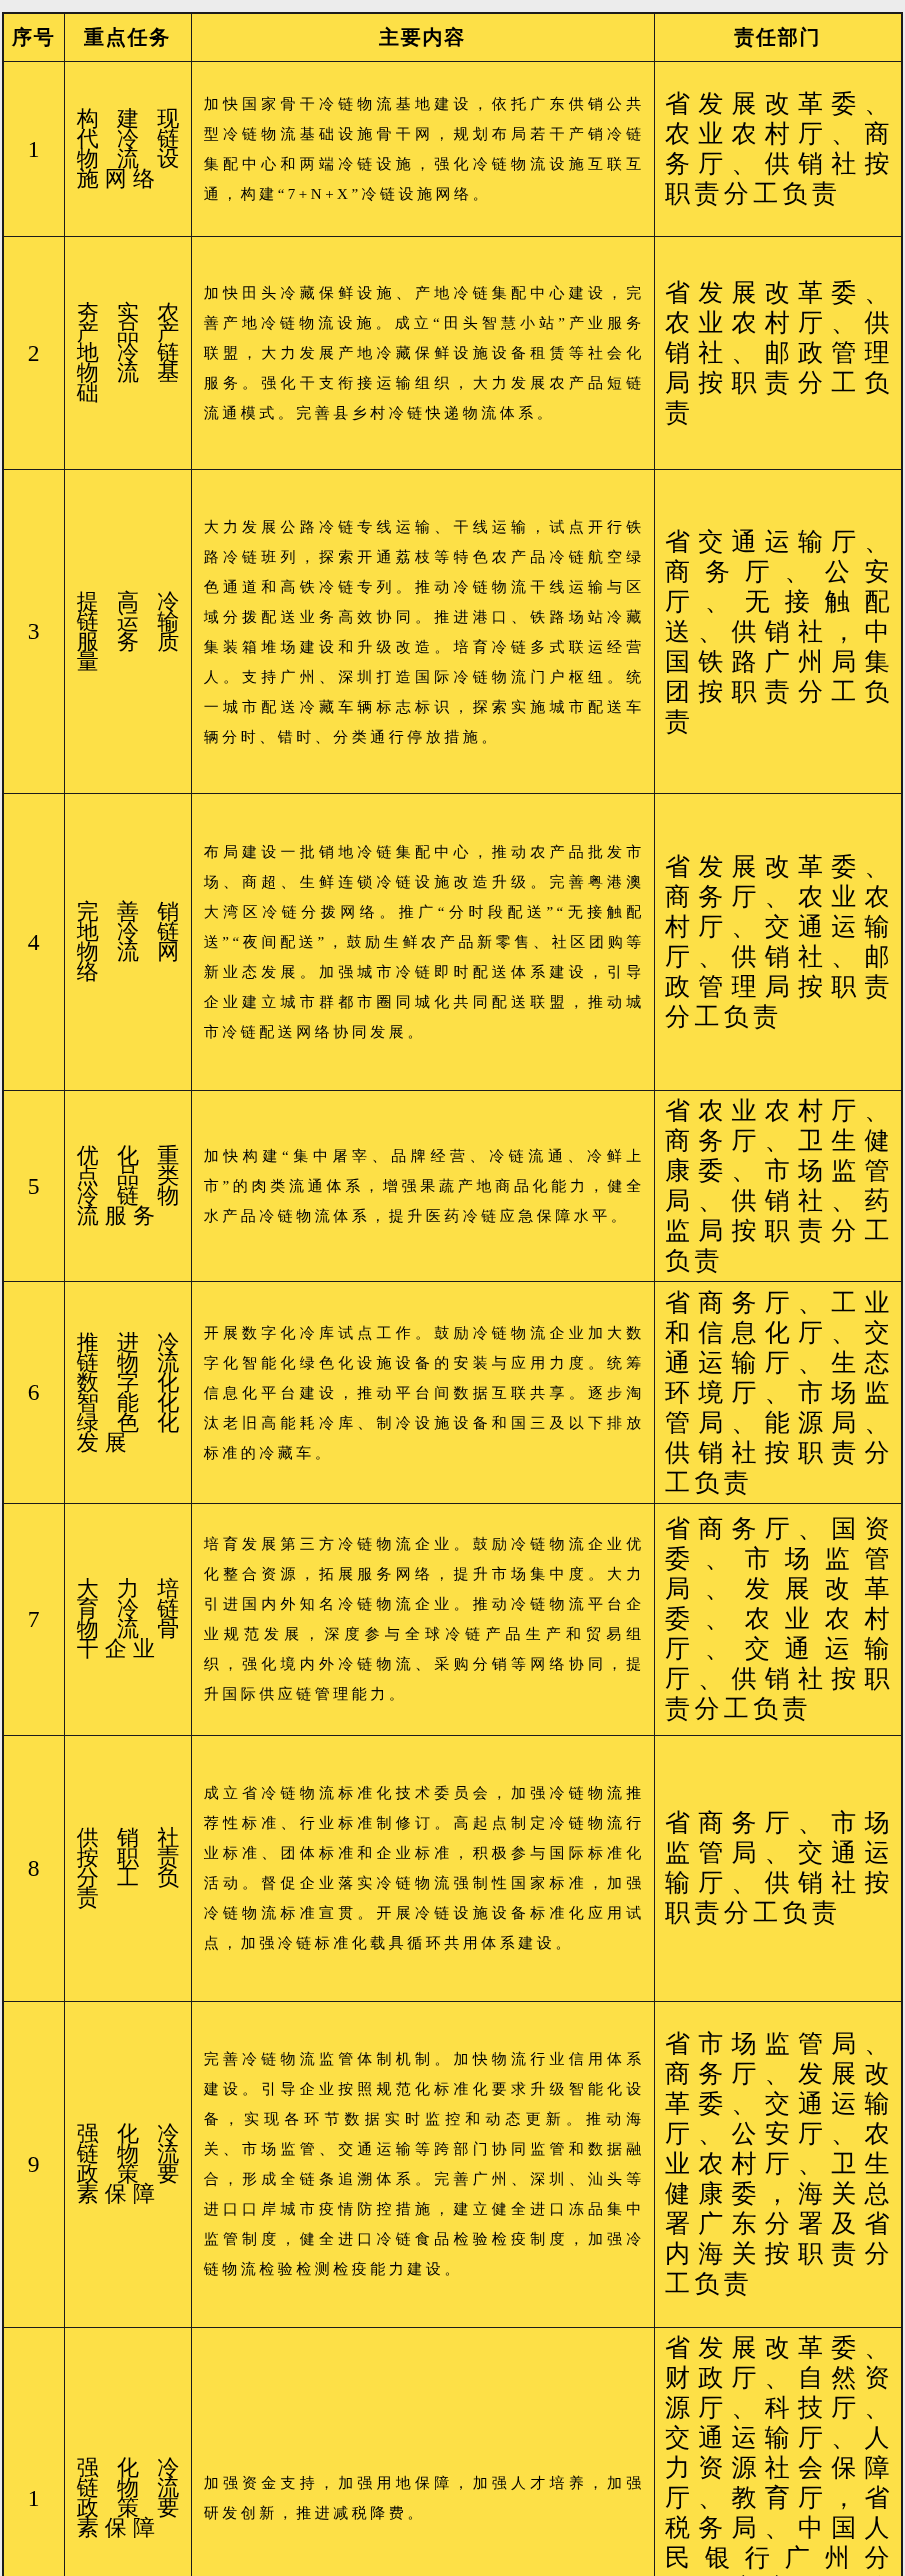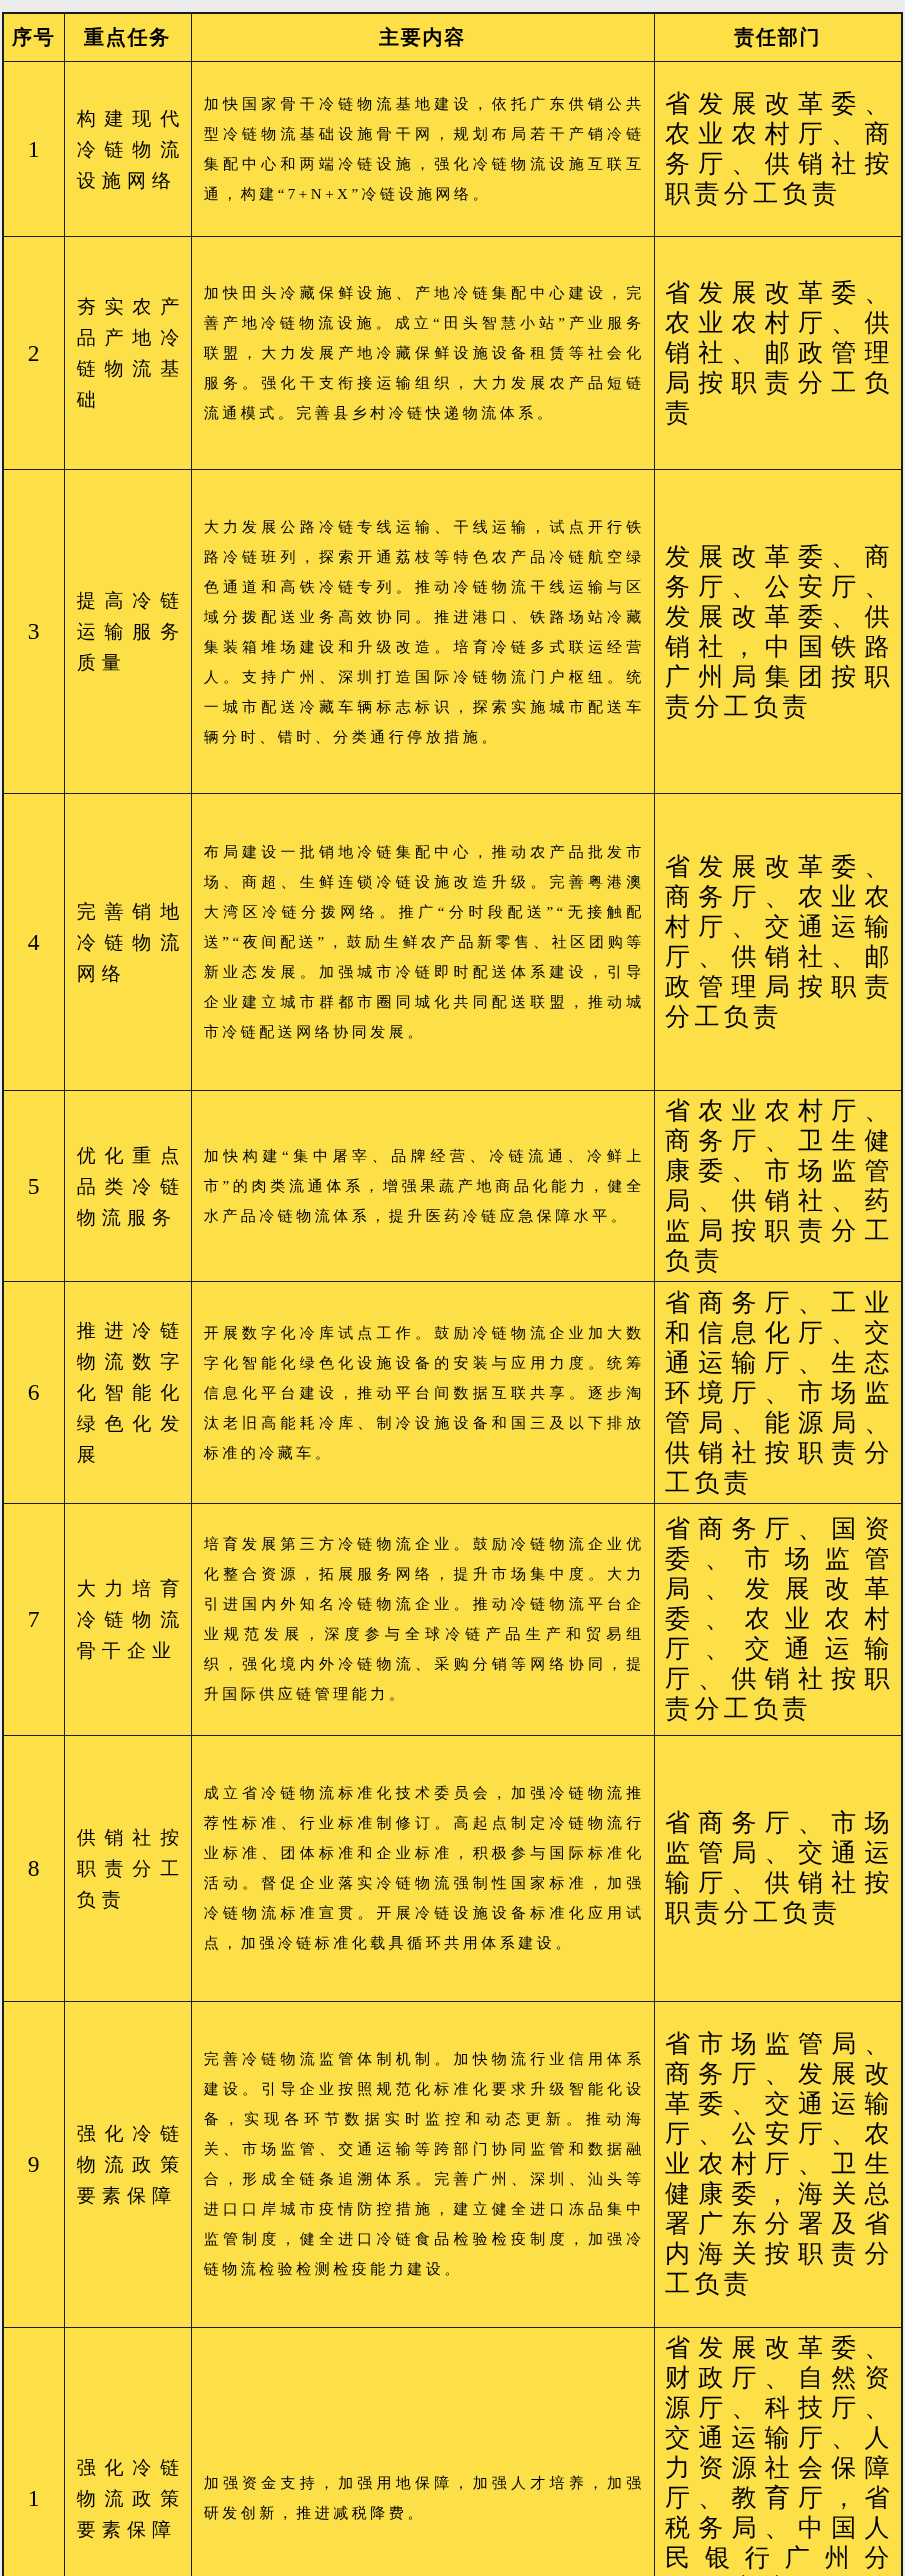--- a/index.html
+++ b/index.html
@@ -41,22 +41,22 @@
     font-size: 20px;
     letter-spacing: 1.7px;
     text-align: center;
   }
   td.c-seq {
     font-family: "Liberation Serif", "DejaVu Serif", serif;
     font-size: 23.6px;
     text-align: center;
   }
   td.c-task {
-    font-size: 19px;
-    line-height: 31px;
+    font-size: 22px;
+    line-height: 20px;
     letter-spacing: 6.1px;
     padding: 3.5px 5.2px 3.5px 12.2px;
     text-align: justify;
     text-align-last: left;
   }
   td.c-content {
     font-size: 15px;
     line-height: 30px;
     letter-spacing: 3.5px;
     padding: 5.2px 8.7px 5.2px 12.2px;
@@ -112,21 +112,21 @@
       <tr>
         <td class="c-seq">2</td>
         <td class="c-task">夯实农产品产地冷链物流基础</td>
         <td class="c-content">加快田头冷藏保鲜设施、产地冷链集配中心建设，完善产地冷链物流设施。成立“田头智慧小站”产业服务联盟，大力发展产地冷藏保鲜设施设备租赁等社会化服务。强化干支衔接运输组织，大力发展农产品短链流通模式。完善县乡村冷链快递物流体系。</td>
         <td class="c-dept">省发展改革委、农业农村厅、供销社、邮政管理局按职责分工负责</td>
       </tr>
       <tr>
         <td class="c-seq">3</td>
         <td class="c-task">提高冷链运输服务质量</td>
         <td class="c-content">大力发展公路冷链专线运输、干线运输，试点开行铁路冷链班列，探索开通荔枝等特色农产品冷链航空绿色通道和高铁冷链专列。推动冷链物流干线运输与区域分拨配送业务高效协同。推进港口、铁路场站冷藏集装箱堆场建设和升级改造。培育冷链多式联运经营人。支持广州、深圳打造国际冷链物流门户枢纽。统一城市配送冷藏车辆标志标识，探索实施城市配送车辆分时、错时、分类通行停放措施。</td>
-        <td class="c-dept">发展改革委、商务厅、公安厅、发展改革委、供销社，中国铁路广州局集团按职责分工负责</td>
+        <td class="c-dept">省交通运输厅、商务厅、公安厅、无接触配送、供销社，中国铁路广州局集团按职责分工负责</td>
       </tr>
       <tr>
         <td class="c-seq">4</td>
         <td class="c-task">完善销地冷链物流网络</td>
         <td class="c-content">布局建设一批销地冷链集配中心，推动农产品批发市场、商超、生鲜连锁冷链设施改造升级。完善粤港澳大湾区冷链分拨网络。推广“分时段配送”“无接触配送”“夜间配送”，鼓励生鲜农产品新零售、社区团购等新业态发展。加强城市冷链即时配送体系建设，引导企业建立城市群都市圈同城化共同配送联盟，推动城市冷链配送网络协同发展。</td>
         <td class="c-dept">省发展改革委、商务厅、农业农村厅、交通运输厅、供销社、邮政管理局按职责分工负责</td>
       </tr>
       <tr>
         <td class="c-seq">5</td>
         <td class="c-task">优化重点品类冷链物流服务</td>

